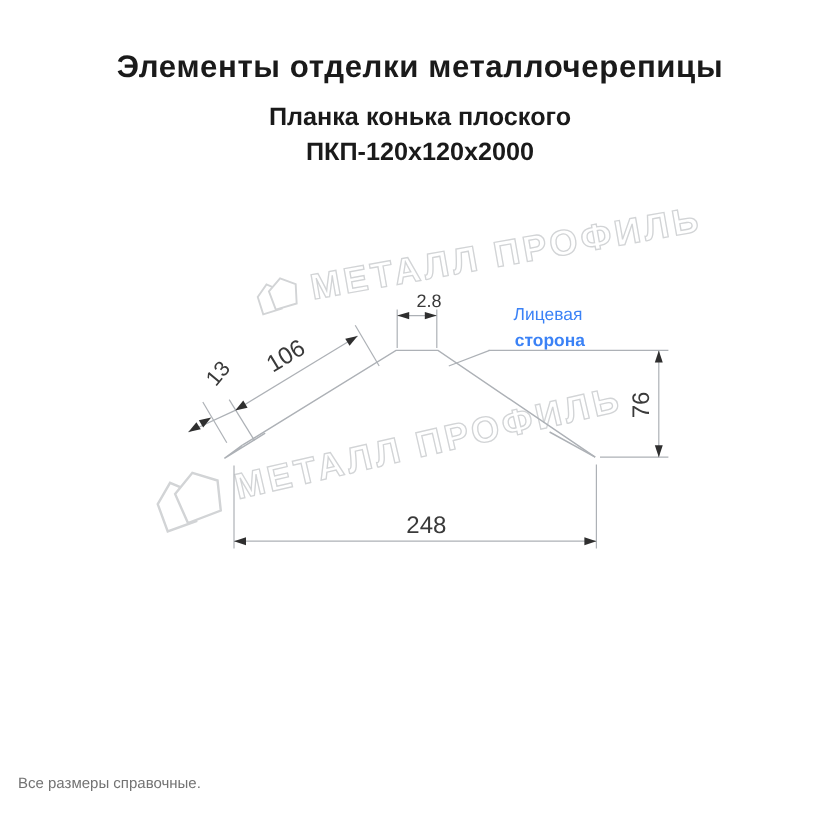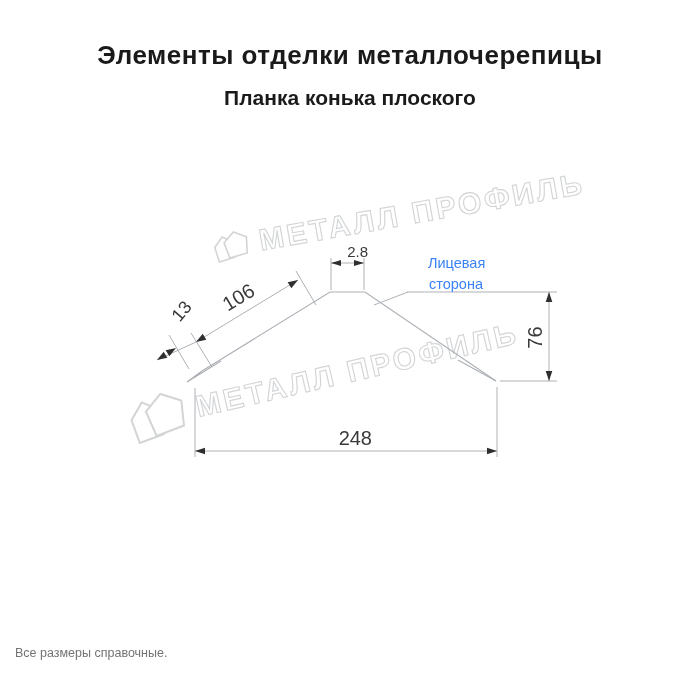--- a/index.html
+++ b/index.html
@@ -13,41 +13,42 @@
   .model{top:115px;left:0;width:700px;text-align:center;font-size:21px;font-weight:700;}
   svg.draw{top:0;left:0;}
   .dim{color:#3a3a3a;font-size:20px;white-space:nowrap;}
   .dim-28{top:243px;left:330px;width:38px;text-align:right;font-size:15px;}
   .dim-106{top:286px;left:222px;transform:rotate(-31deg);}
   .dim-13{top:301px;left:172px;font-size:18px;transform:rotate(-50deg);}
   .dim-76{top:326px;left:524px;transform:rotate(-90deg);}
   .dim-248{top:427px;left:326px;width:46px;text-align:right;}
   .face-label{color:#3b82f6;font-size:14.5px;line-height:20px;white-space:nowrap;}
   .face-1{top:253px;left:428px;}
-  .face-2{top:274px;left:429px;}
+  .face-2{top:274px;left:429px;font-weight:bold;}
   .wm{display:flex;align-items:center;gap:8px;transform-origin:left center;pointer-events:none;}
   .wm-text{
     font-weight:700;letter-spacing:3px;white-space:nowrap;
     color:rgba(255,255,255,0);-webkit-text-stroke:1.1px #d2d4d6;
   }
   .wm1{top:232px;left:212px;transform:rotate(-10deg);}
   .wm1 .wm-text{font-size:30px;}
   .wm2{top:396px;left:128px;transform:rotate(-13deg);}
   .wm2 .wm-text{font-size:30px;}
   .footer{left:15px;font-size:12.5px;color:#737373;white-space:nowrap;}
   .footer-1{top:646px;}
   .footer-2{top:666px;}
 </style>
 </head>
 <body>
 
 <div id="page">
 
   <div class="abs title">Элементы отделки металлочерепицы</div>
   <div class="abs subtitle">Планка конька плоского</div>
+  <div class="abs model">ПКП-120х120х2000</div>
 
   <div class="abs wm wm1">
     <svg width="40" height="34" viewBox="0 0 40 34">
       <path d="M3 16 L12 7 L21 13 L21 29 L5 31 Z" fill="none" stroke="#d2d4d6" stroke-width="1.6"></path>
       <path d="M13 13 L24 4 L36 11 L34 27 L16 29 Z" fill="#ffffff" stroke="#d2d4d6" stroke-width="1.6"></path>
     </svg>
     <span class="wm-text">МЕТАЛЛ ПРОФИЛЬ</span>
   </div>
 
   <div class="abs wm wm2">

